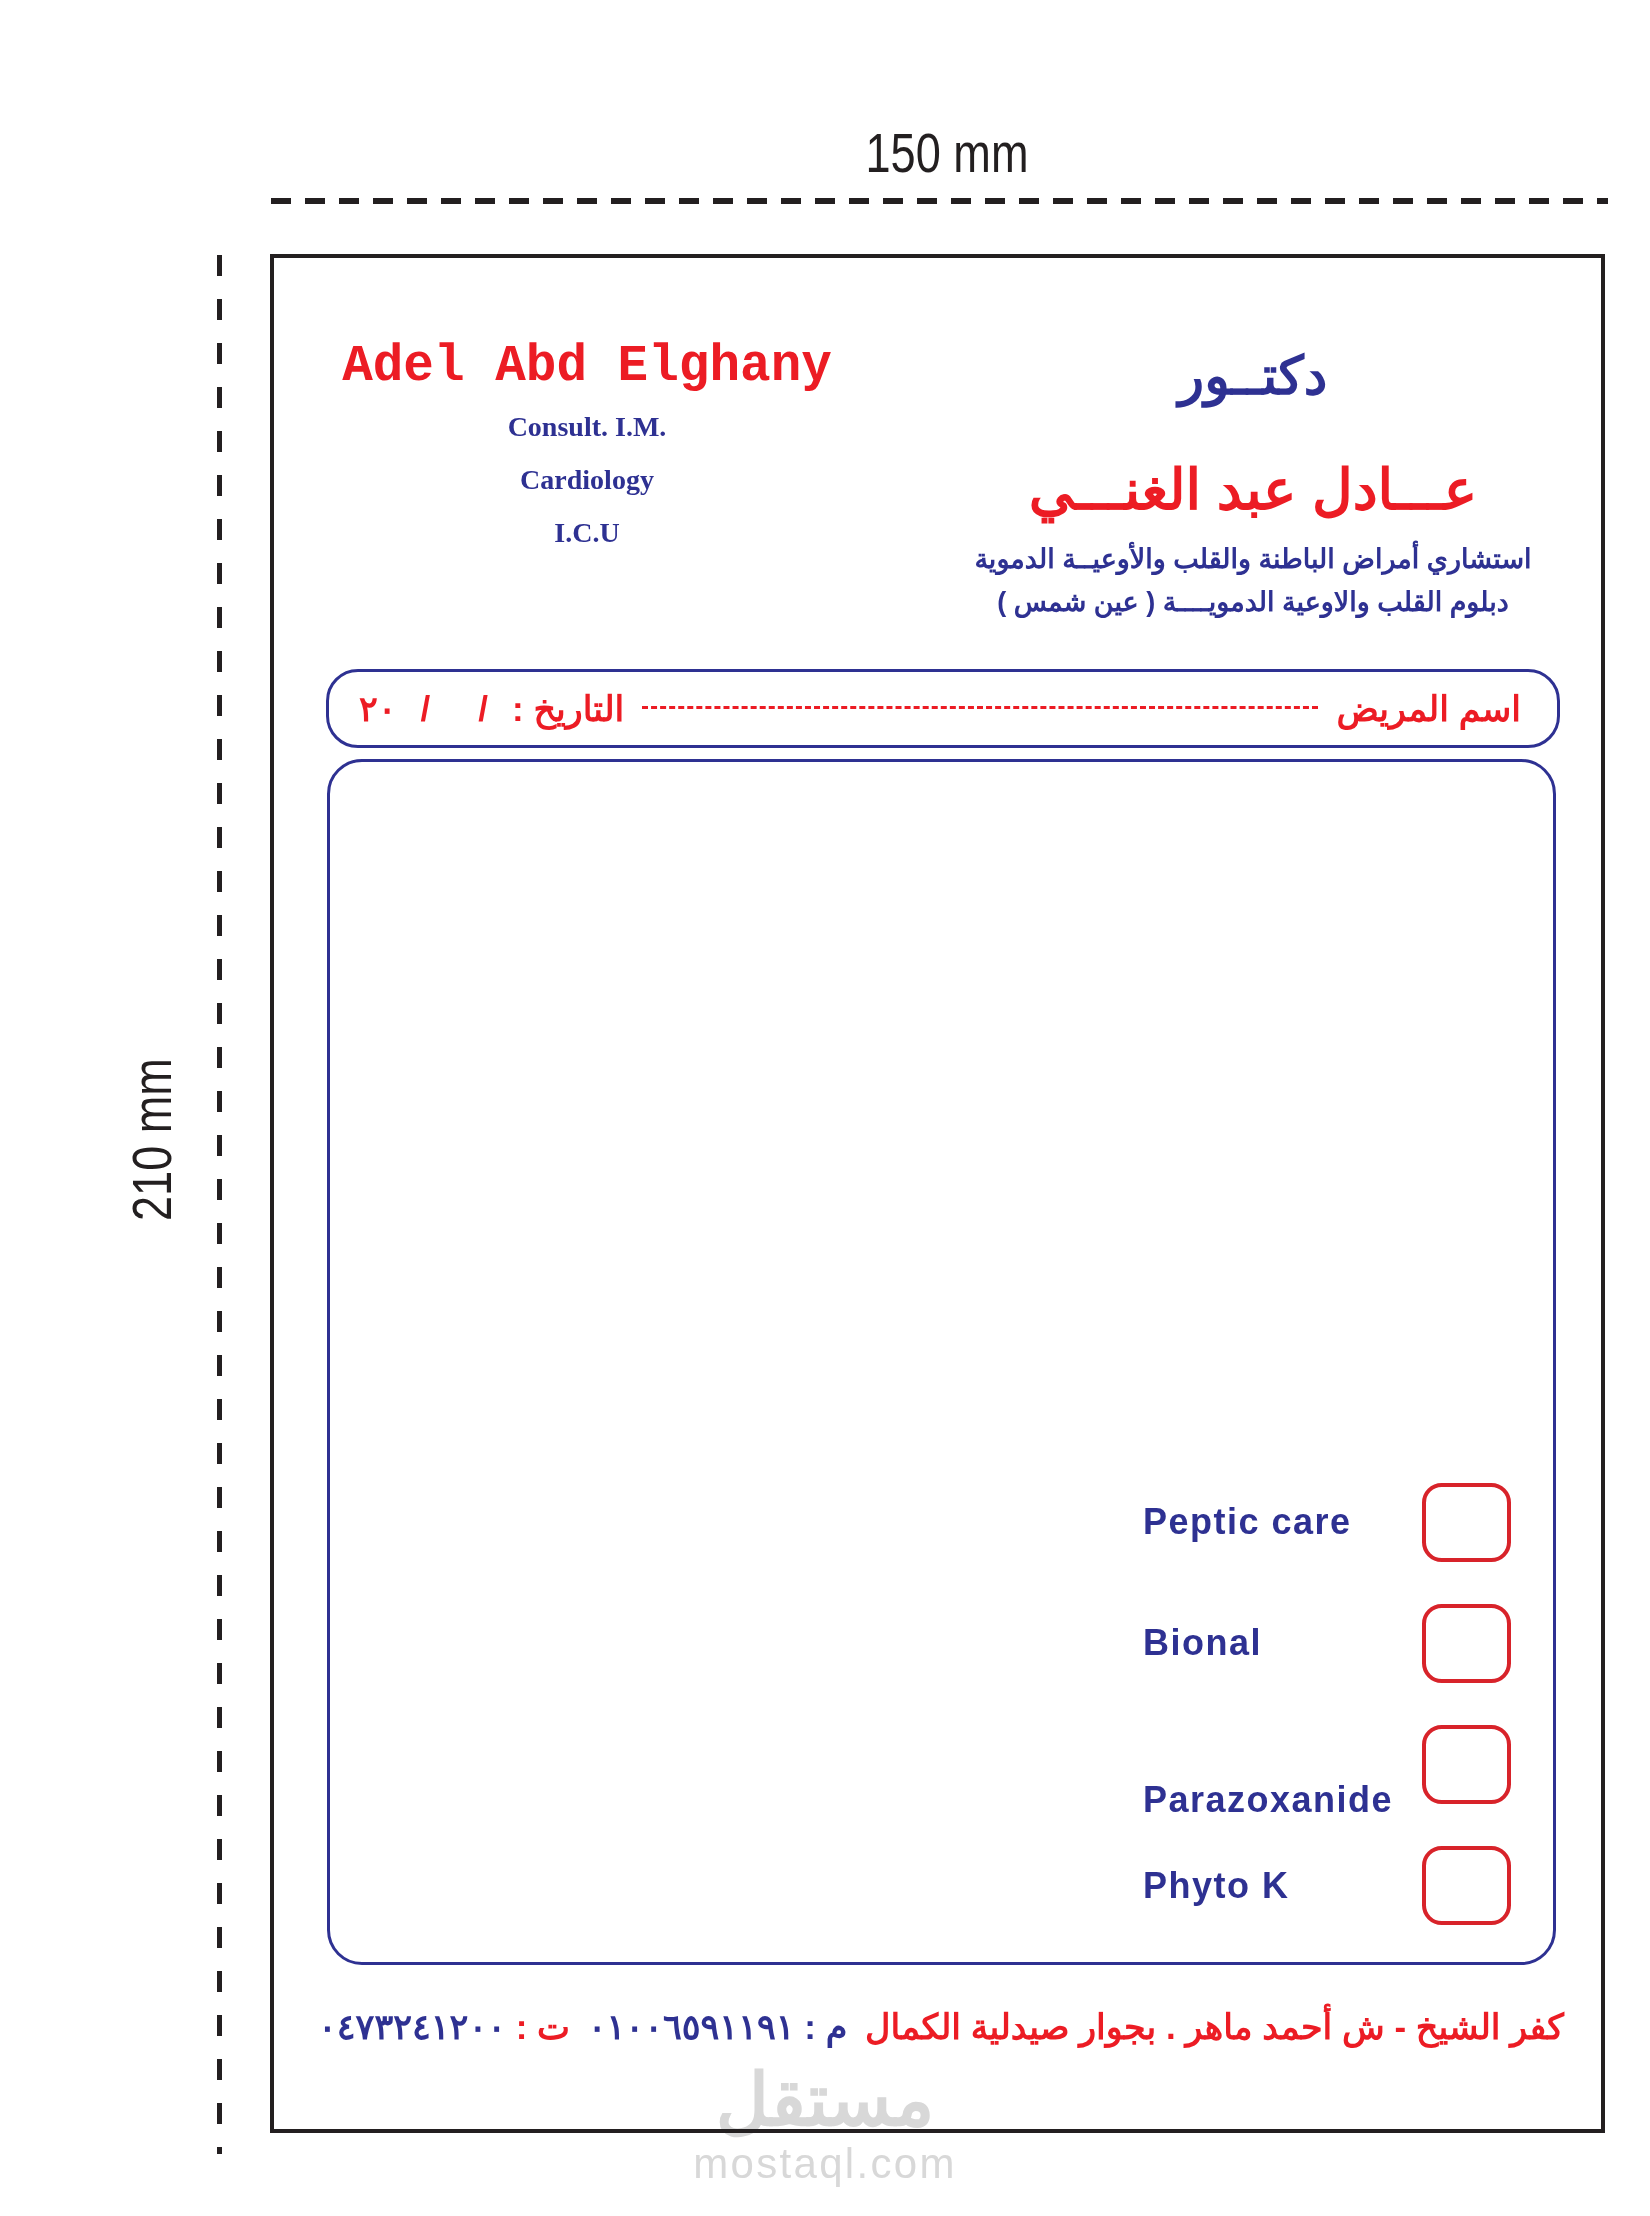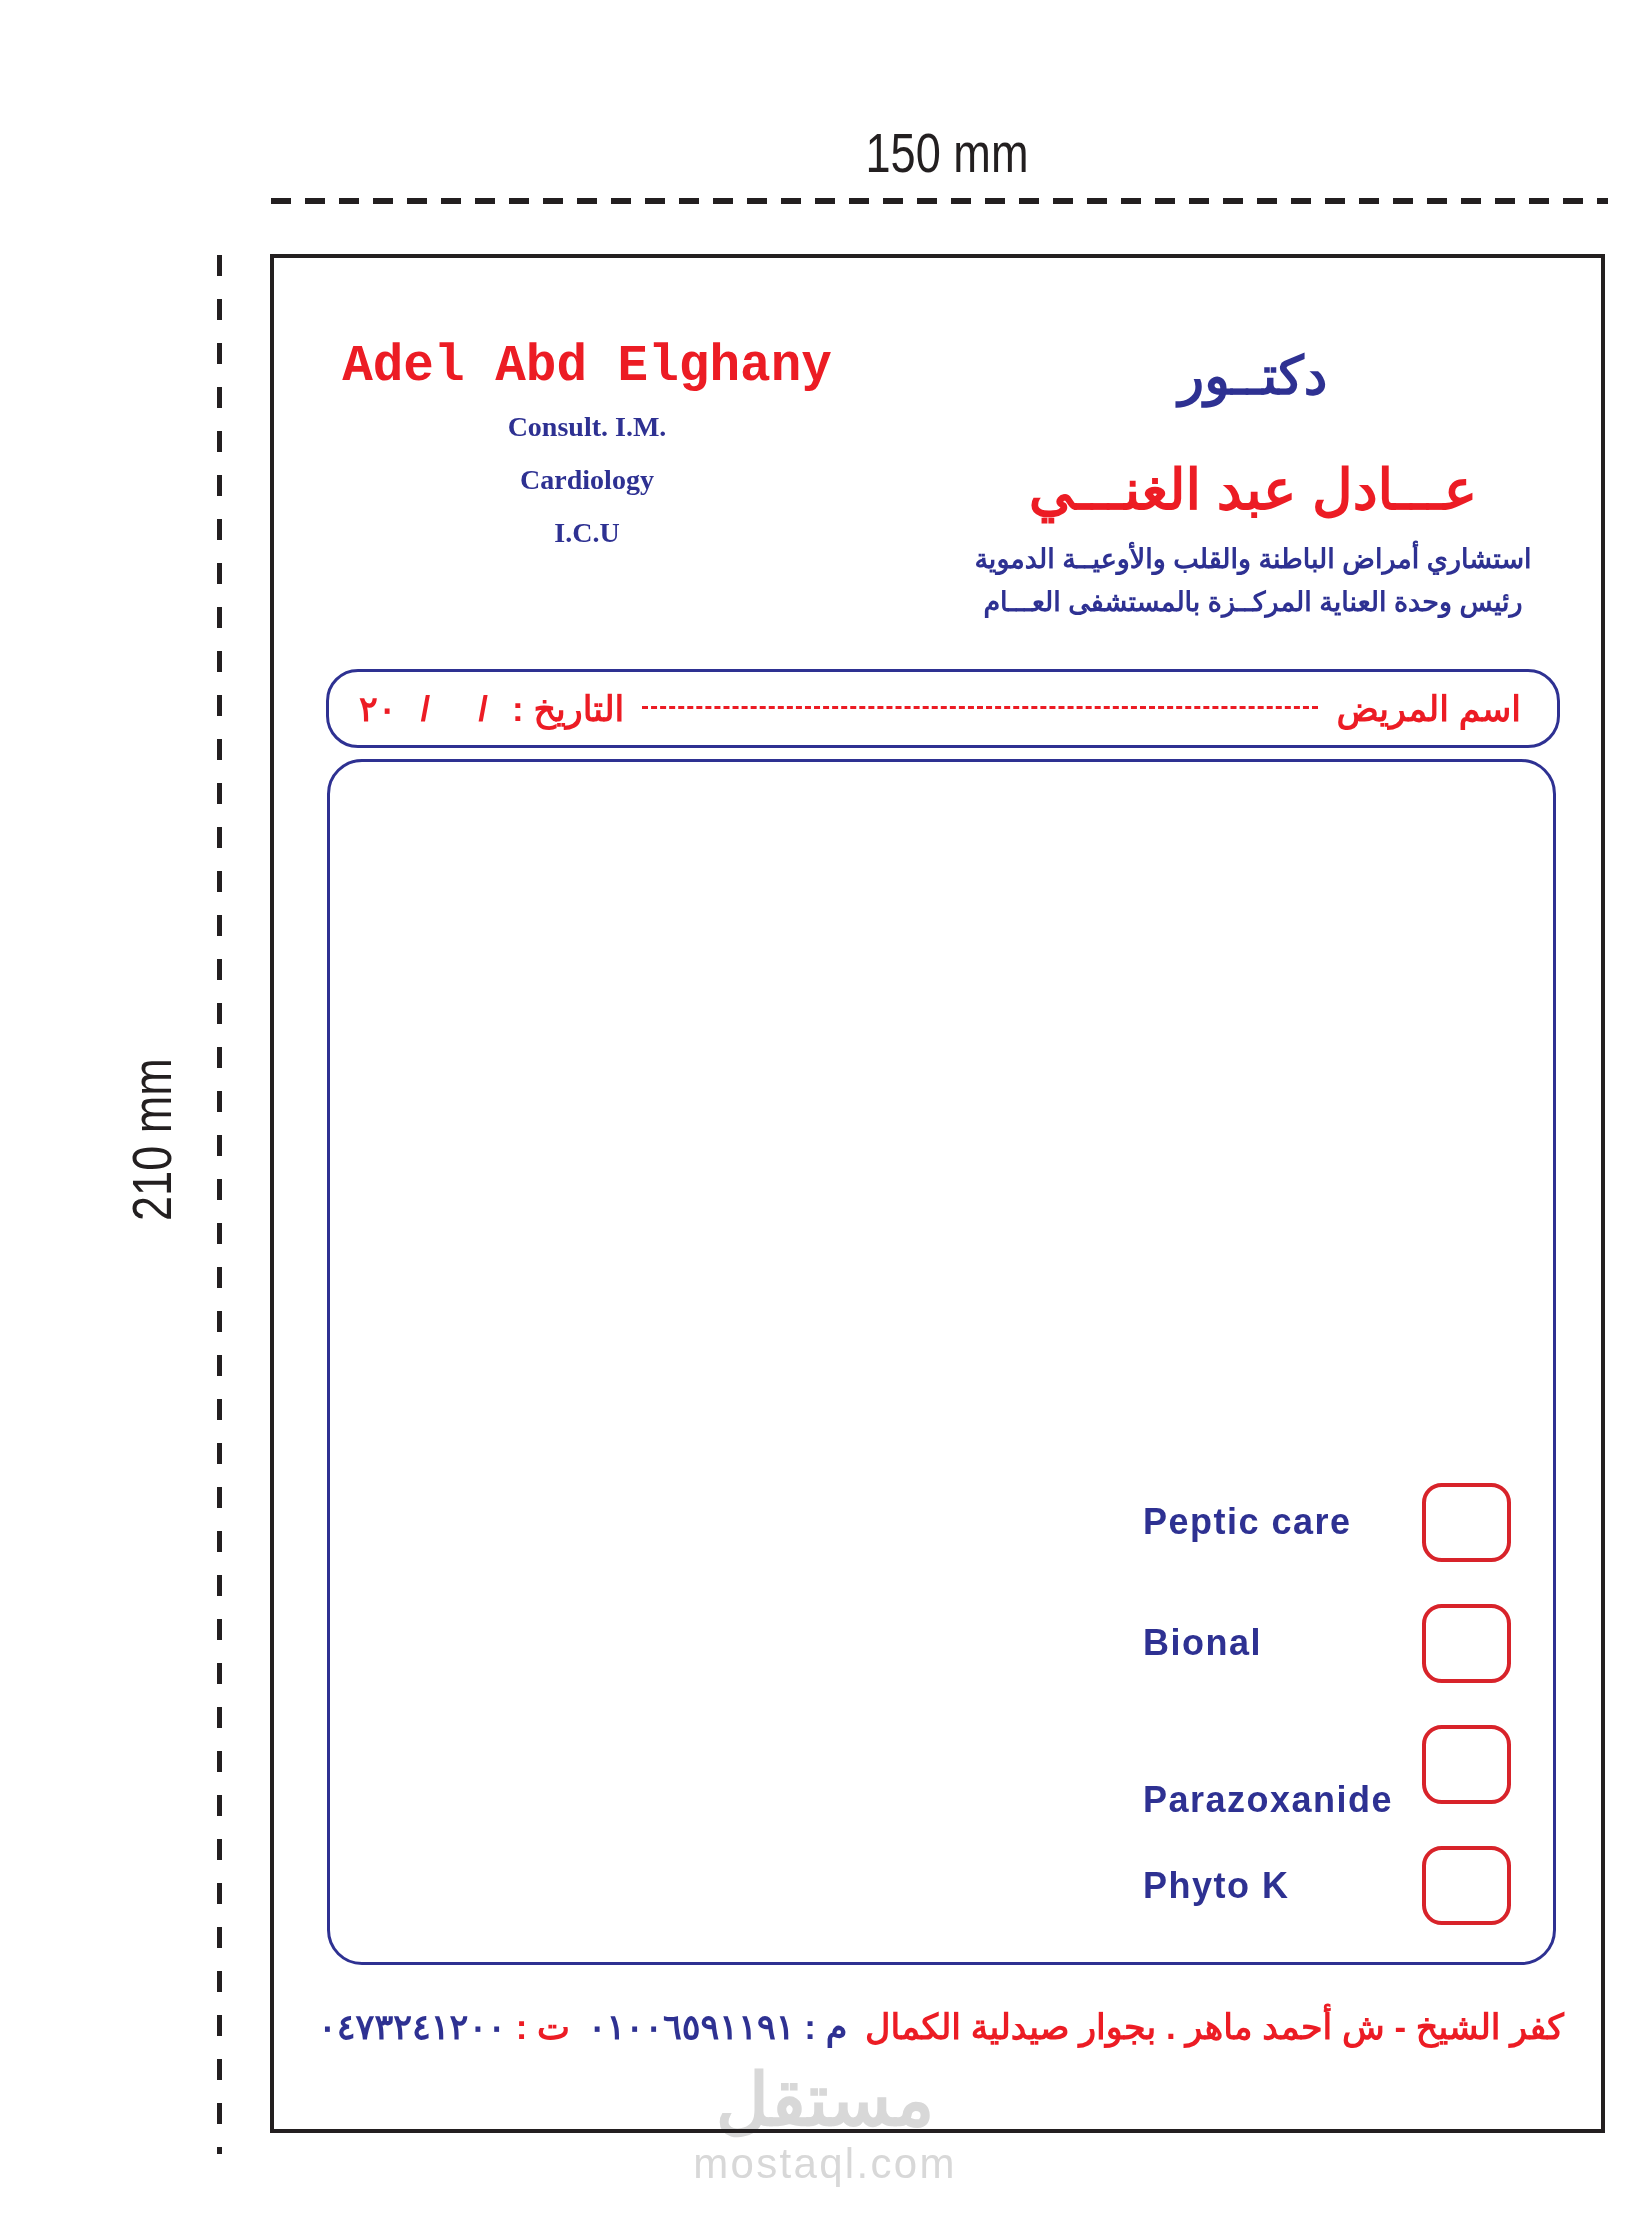--- a/index.html
+++ b/index.html
@@ -85,21 +85,21 @@
     <div class="en-name">Adel Abd Elghany</div>
     <div class="en-line">Consult. I.M.</div>
     <div class="en-line">Cardiology</div>
     <div class="en-line">I.C.U</div>
   </div>
 
   <div class="hdr-ar z">
     <div class="ar-title">دكتــور</div>
     <div class="ar-name">عـــادل عبد الغنـــي</div>
     <div class="ar-line">استشاري أمراض الباطنة والقلب والأوعيــة الدموية</div>
-    <div class="ar-line">رئيس وحدة العناية المركــزة بالمستشفى العـــام</div>
+    <div class="ar-line">دبلوم القلب والاوعية الدمويــــة ( عين شمس )</div>
   </div>
 
   <div class="patient-bar z">
     <span>اسم المريض</span>
     <span class="pb-fill"></span>
     <span>التاريخ :</span>
     <span class="pb-slash">/</span>
     <span class="pb-slash">/</span>
     <span>٢٠</span>
   </div>

